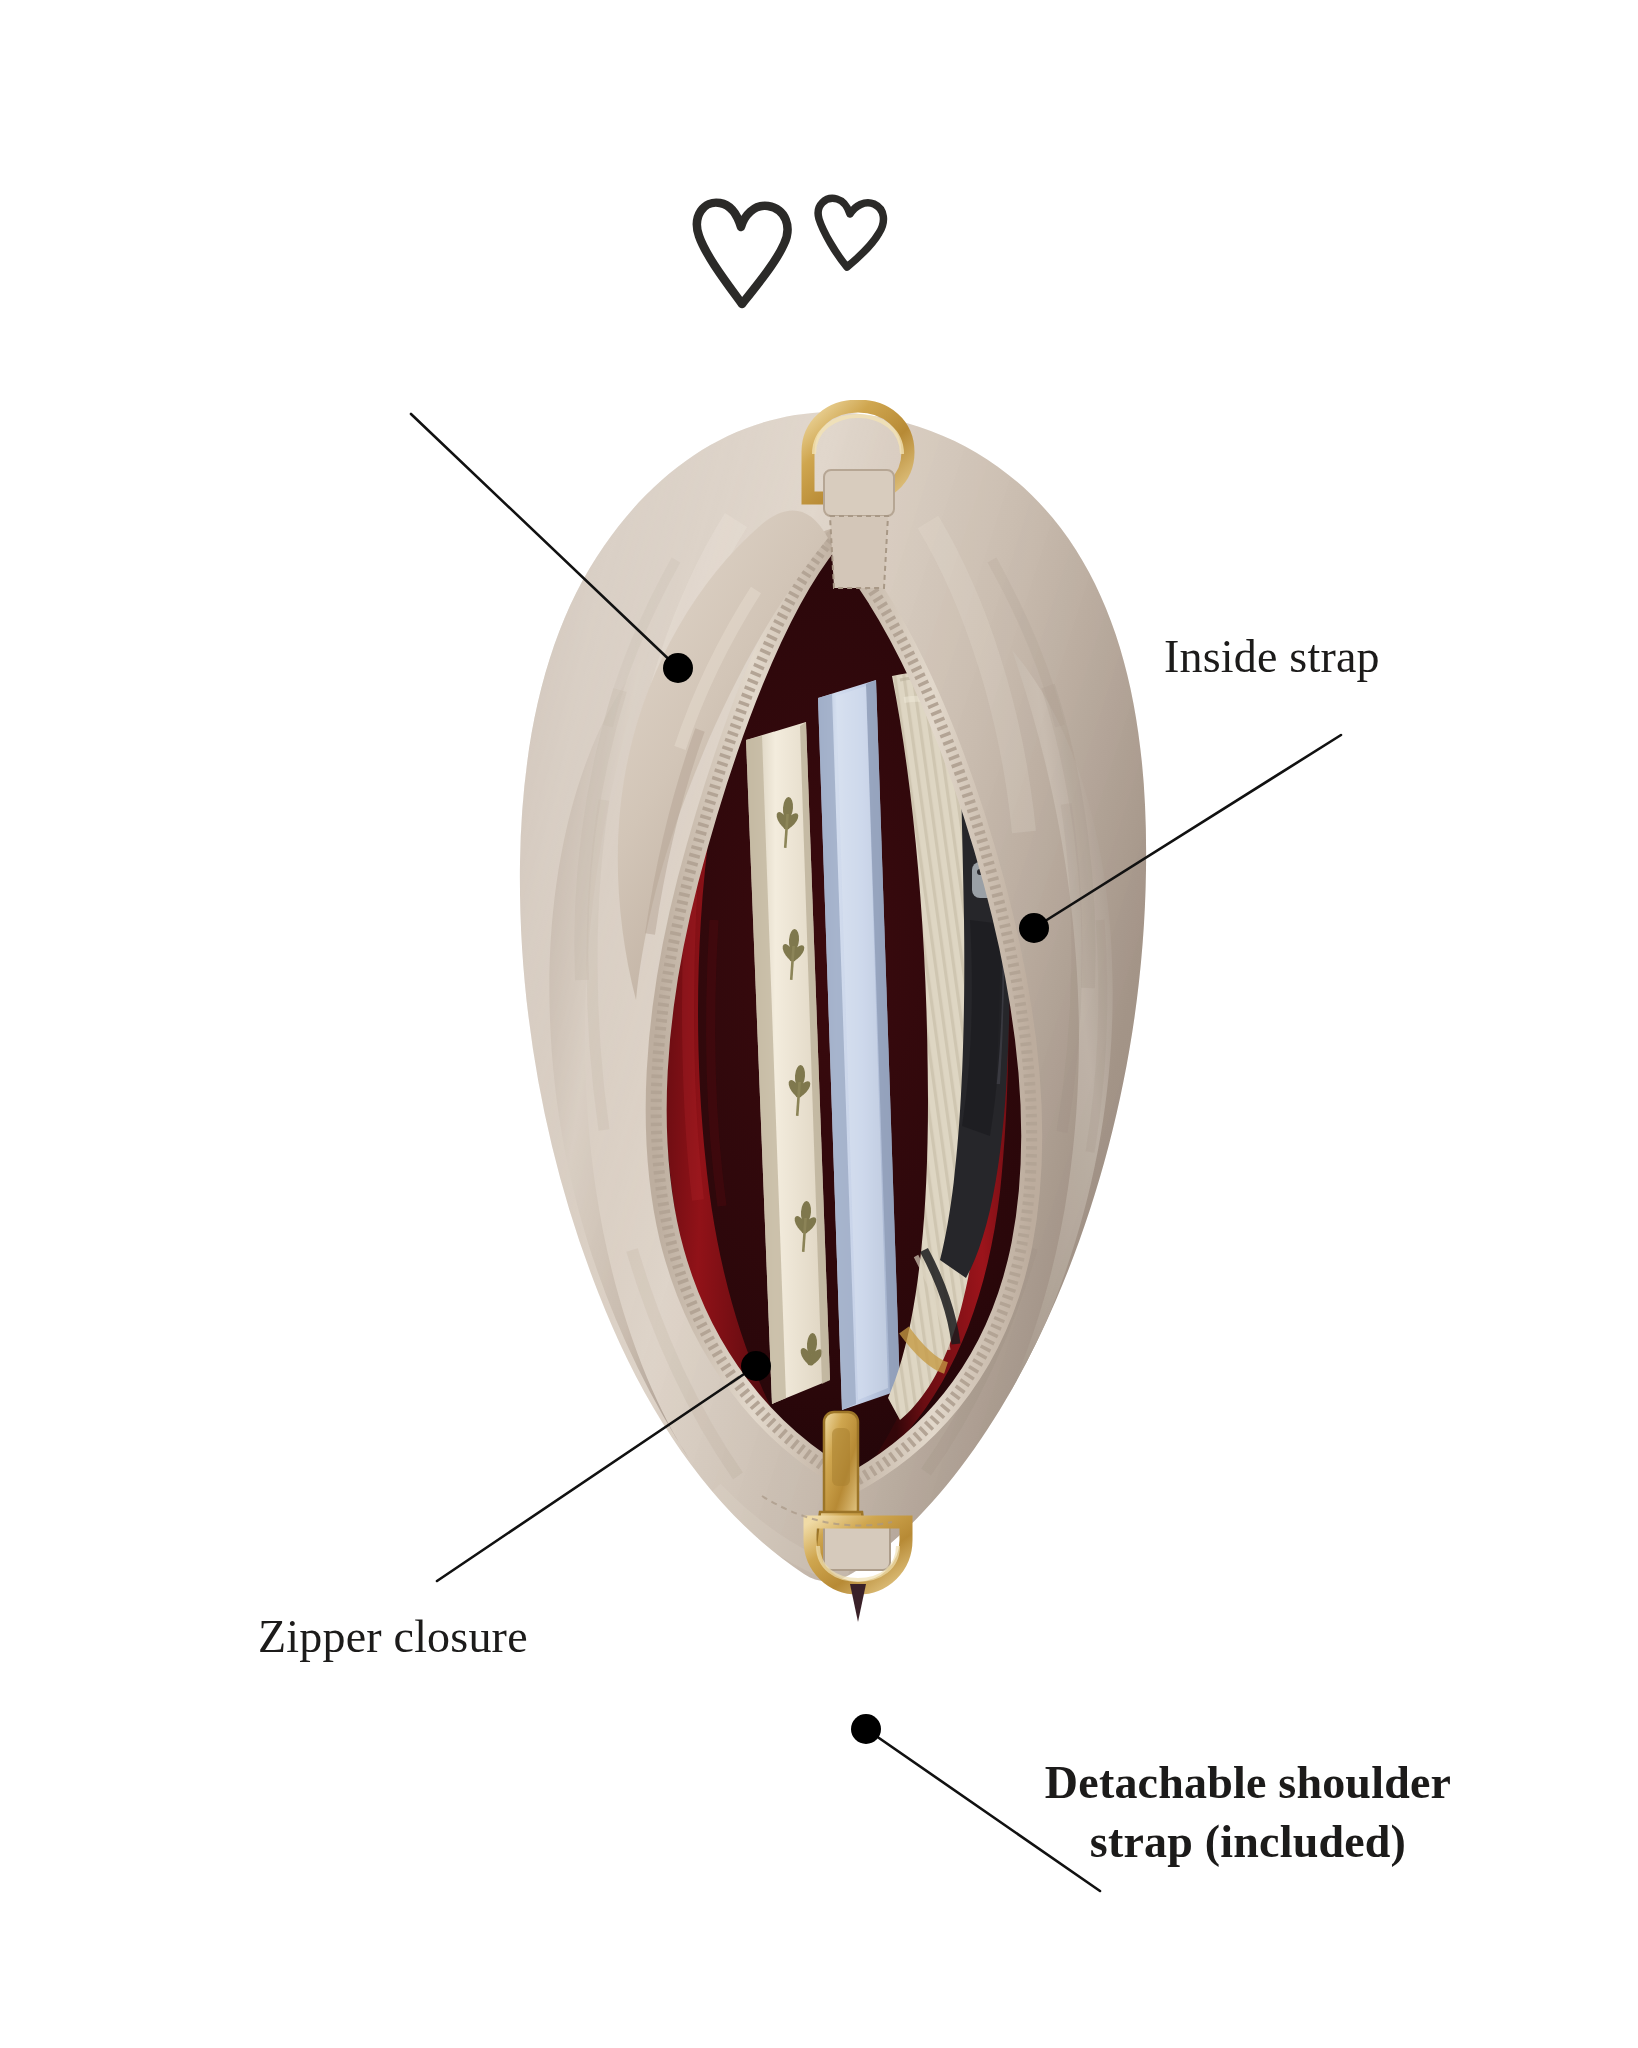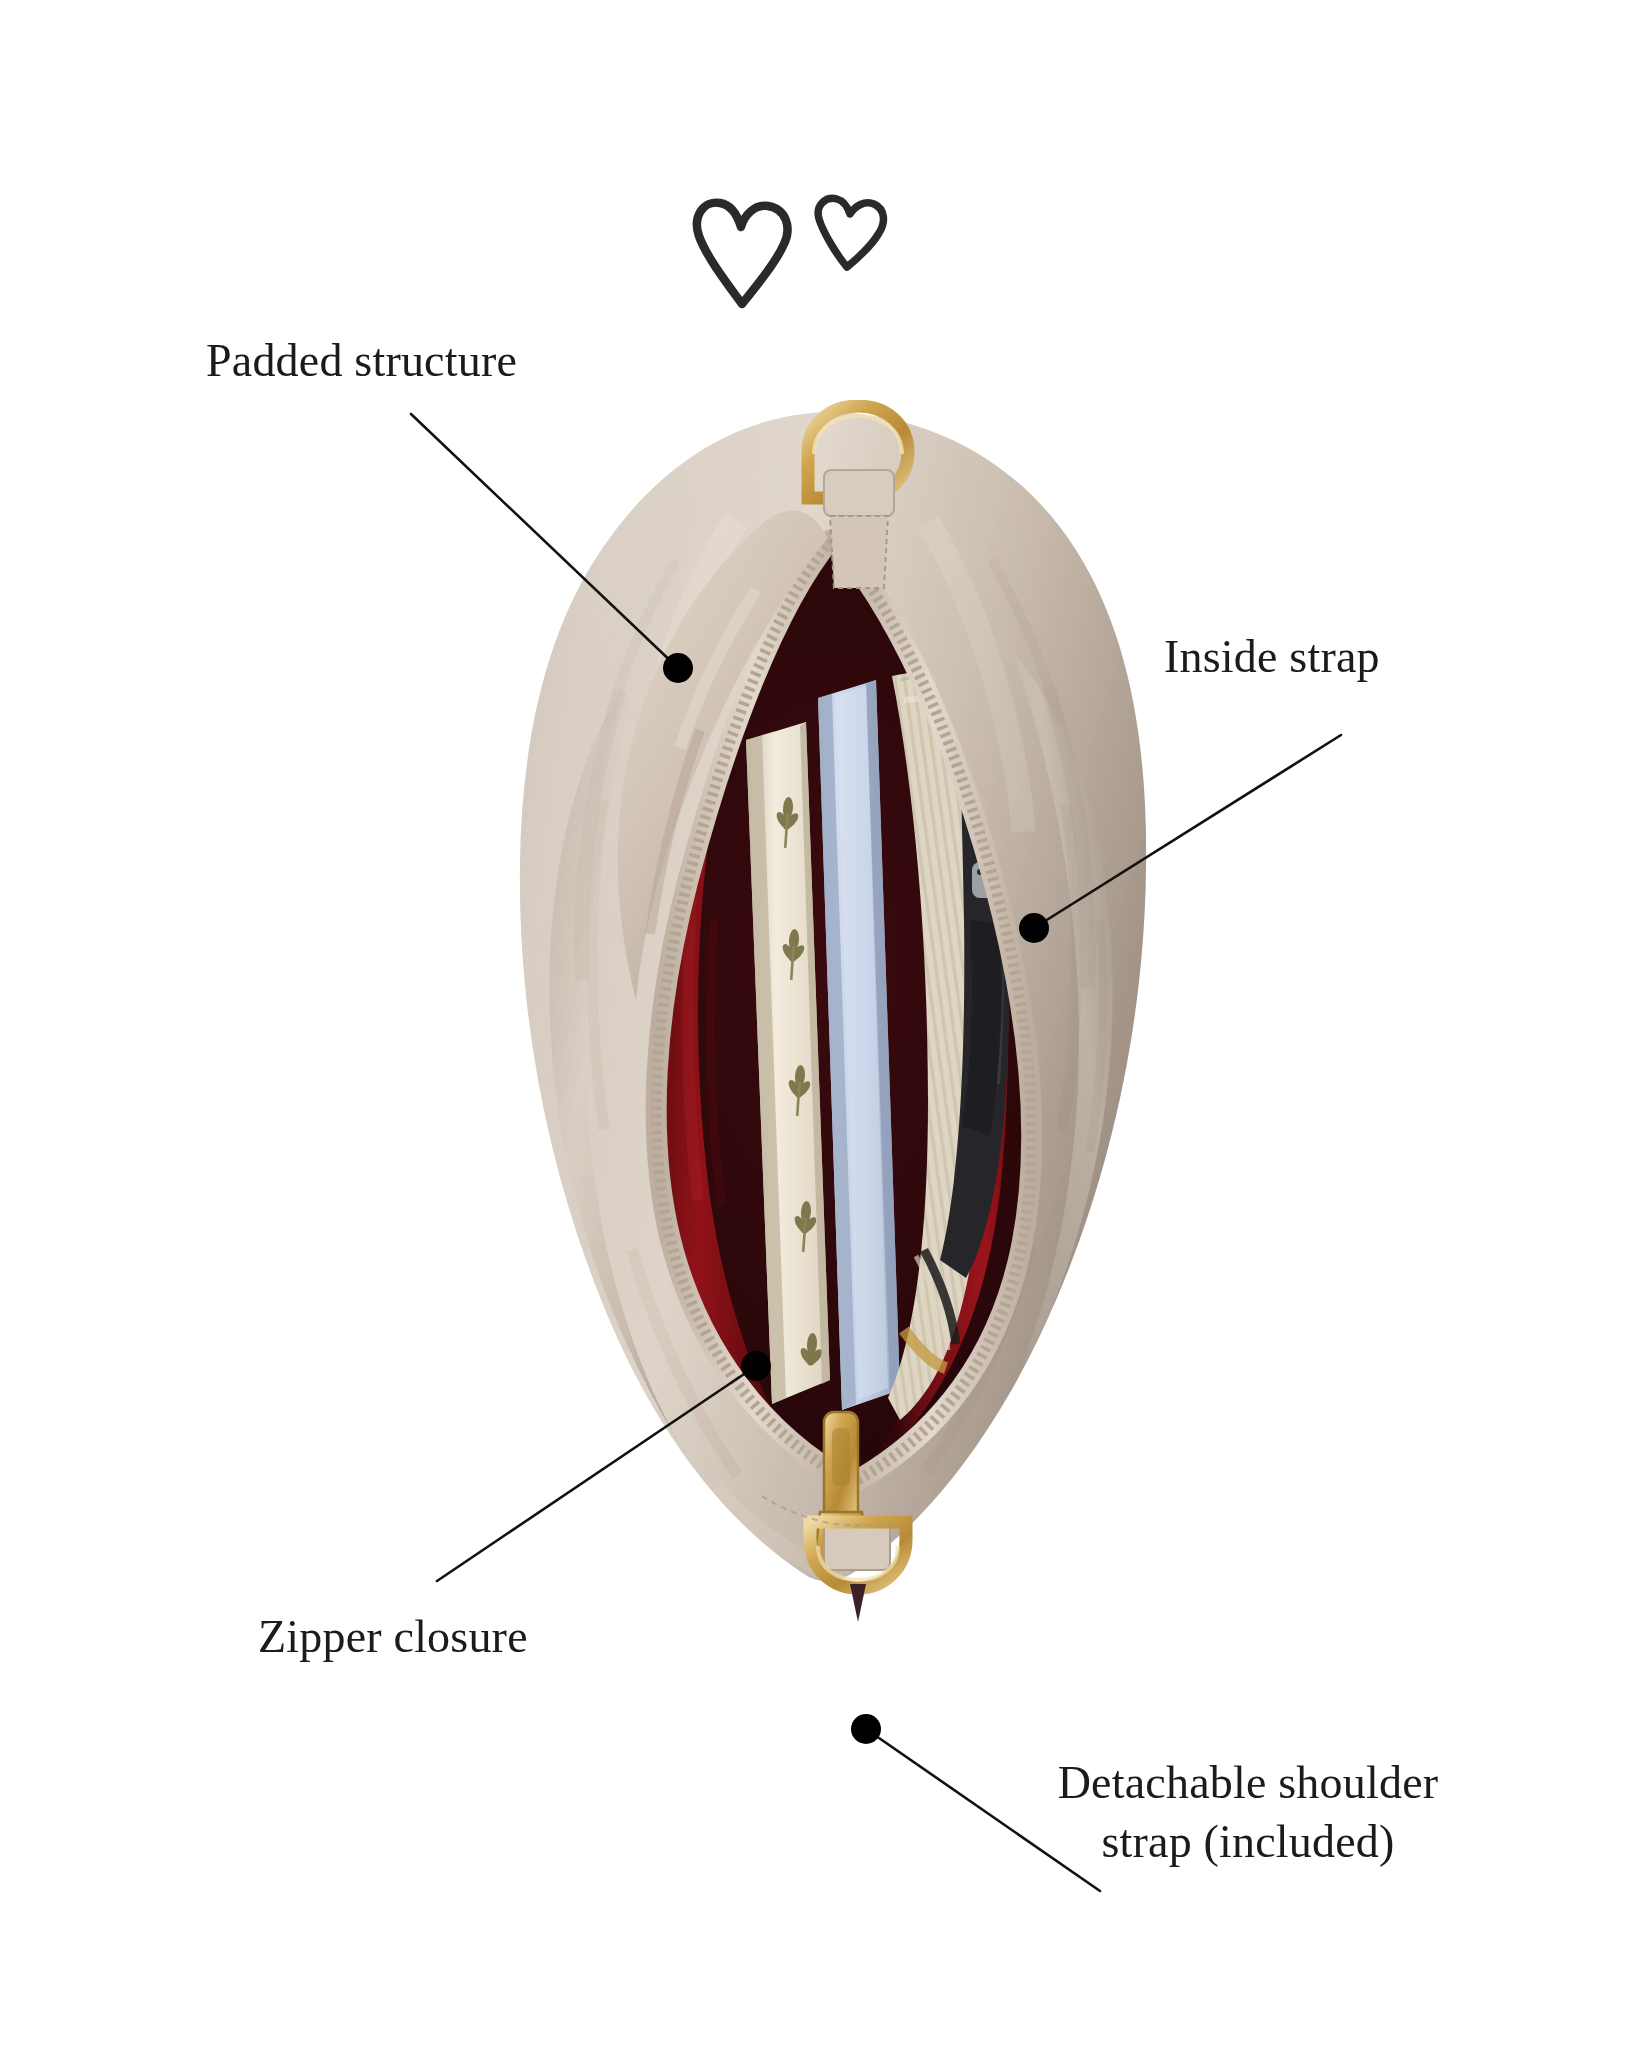--- a/index.html
+++ b/index.html
@@ -23,21 +23,21 @@
   .callout-label {
     position: absolute;
     color: #1c1b1a;
     font-family: "Liberation Serif", "DejaVu Serif", serif;
     font-weight: 400;
     font-size: 46px;
     line-height: 1.28;
     letter-spacing: 0.2px;
     white-space: pre;
   }
-  .callout-label.two-line { white-space: normal; text-align: center; }
+  .callout-label.two-line { white-space: normal; text-align: center; font-weight: bold; }
 
   #label-padded-structure { left: 206px; top: 332px; }
   #label-inside-pocket    { left: 1164px; top: 628px; }
   #label-zipper-closure   { left: 258px; top: 1608px; }
   #label-detachable-strap { left: 1008px; top: 1754px; width: 480px; }
 
   
   #leaders {
     position: absolute;
     left: 0; top: 0;
@@ -407,21 +407,20 @@
       <line x1="1100" y1="1891" x2="866" y2="1729"></line>
     </g>
     <g fill="#000000">
       <circle cx="678" cy="668" r="15"></circle>
       <circle cx="1034" cy="928" r="15"></circle>
       <circle cx="756" cy="1366" r="15"></circle>
       <circle cx="866" cy="1729" r="15"></circle>
     </g>
   </svg>
 
-  <div class="callout-label" id="label-padded-structure">Padded structure</div>
 
   <div class="callout-label" id="label-inside-pocket">Inside strap</div>
 
   <div class="callout-label" id="label-zipper-closure">Zipper closure</div>
 
   <div class="callout-label two-line" id="label-detachable-strap"><span>Detachable shoulder</span><br><span>strap (included)</span></div>
 
 </div>
 
 </body></html>

